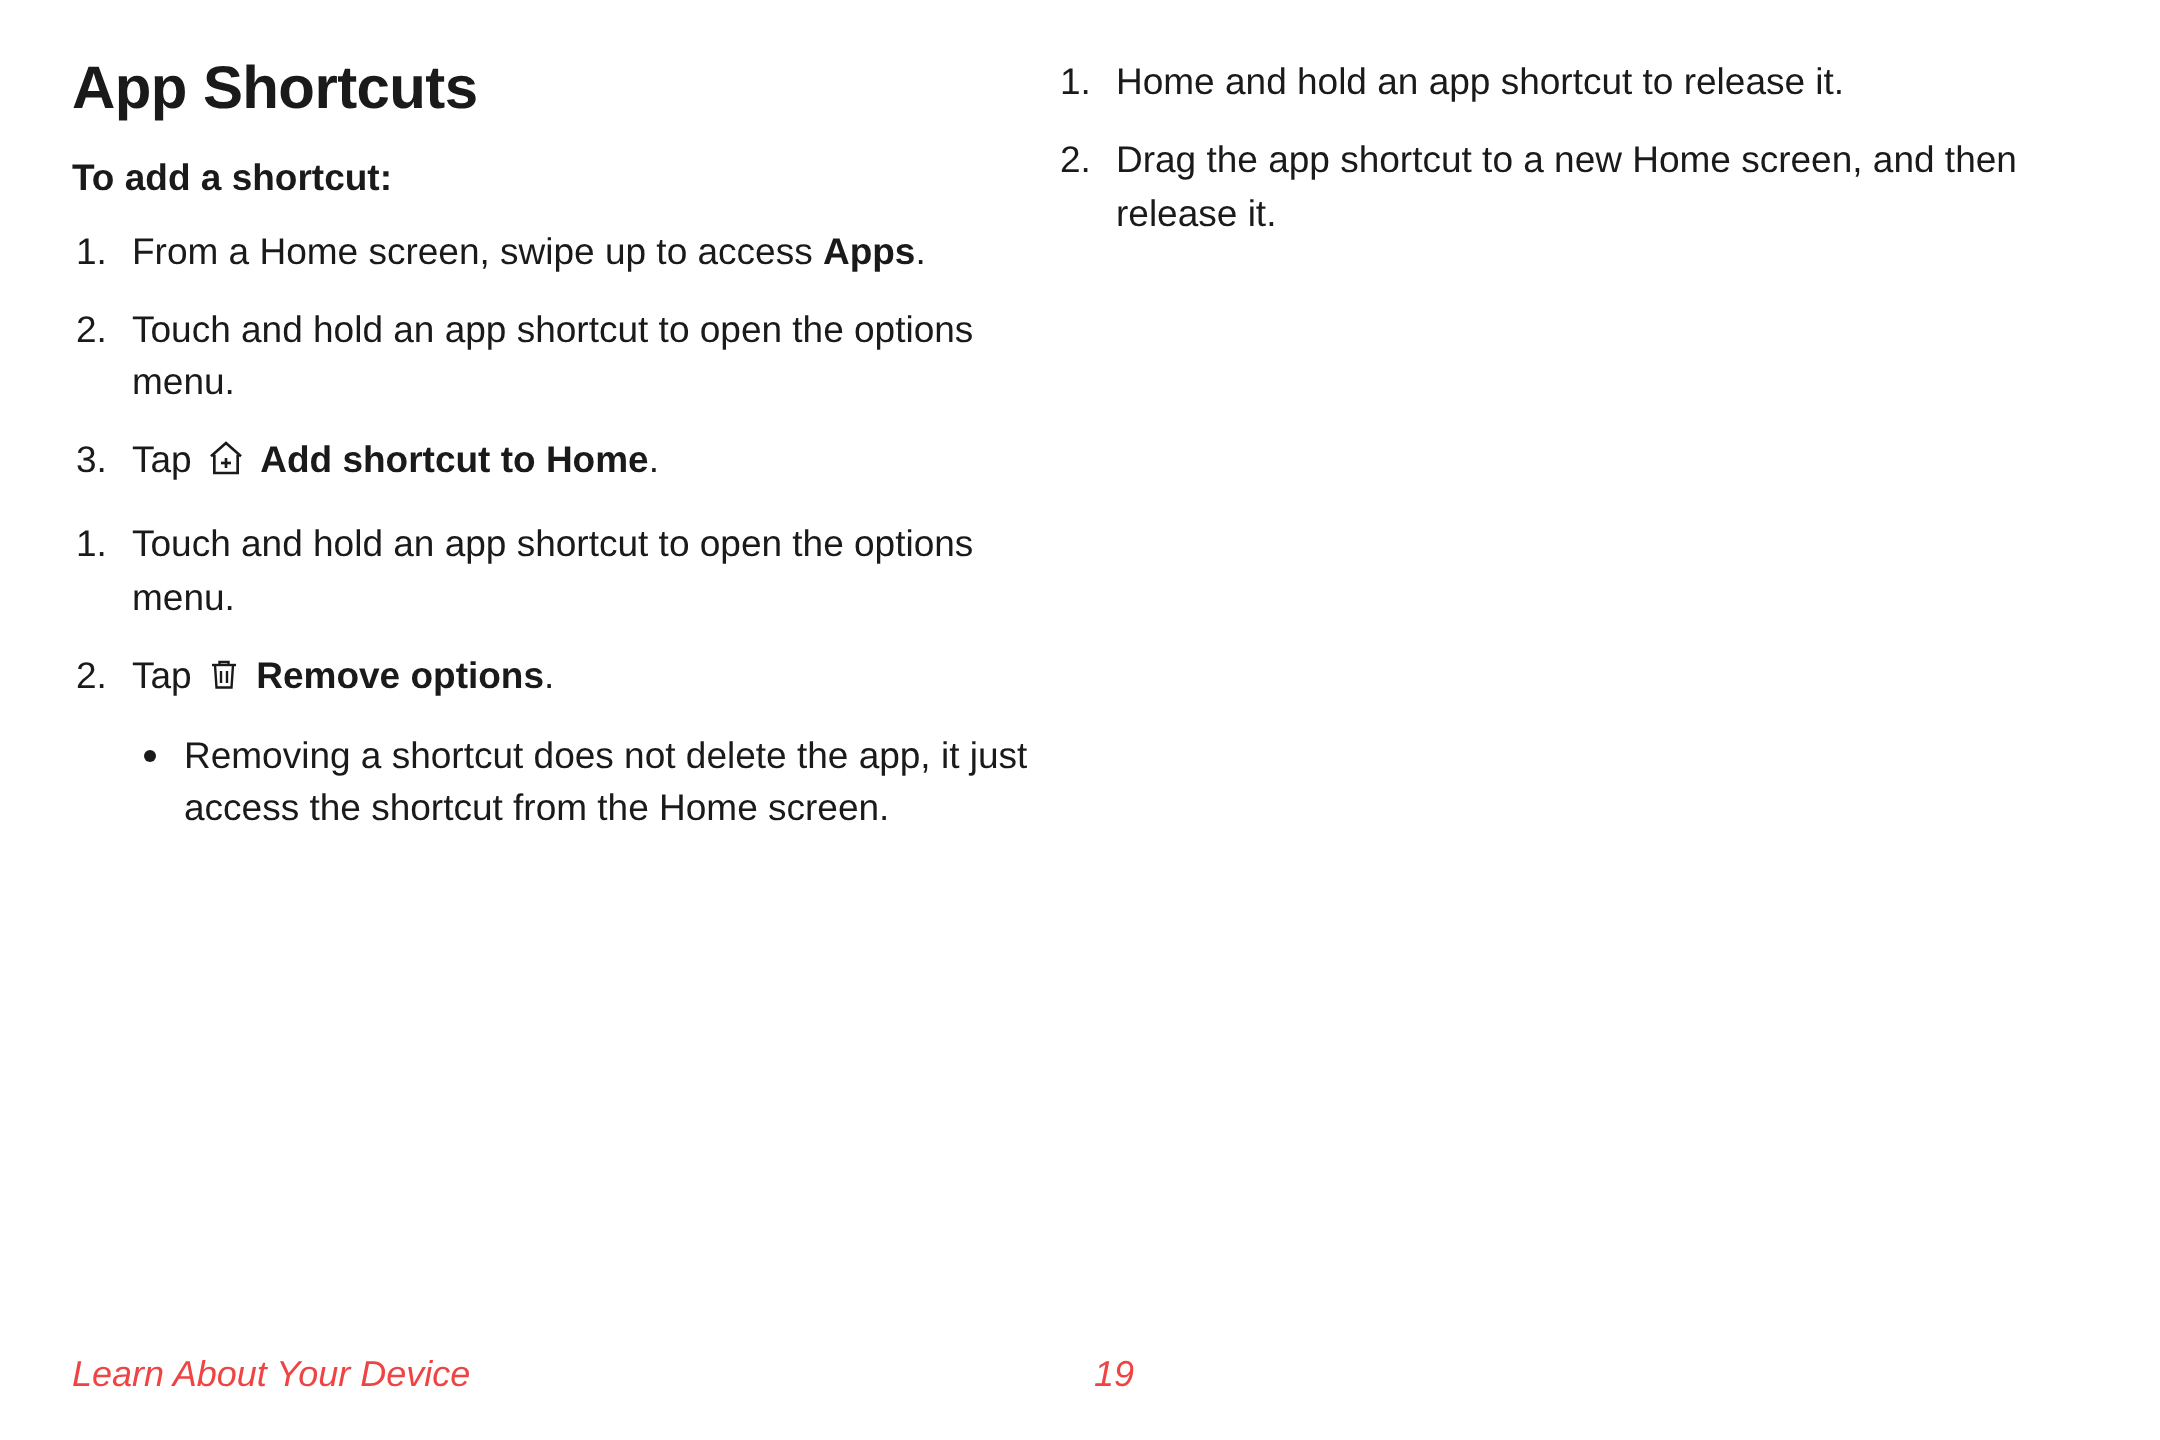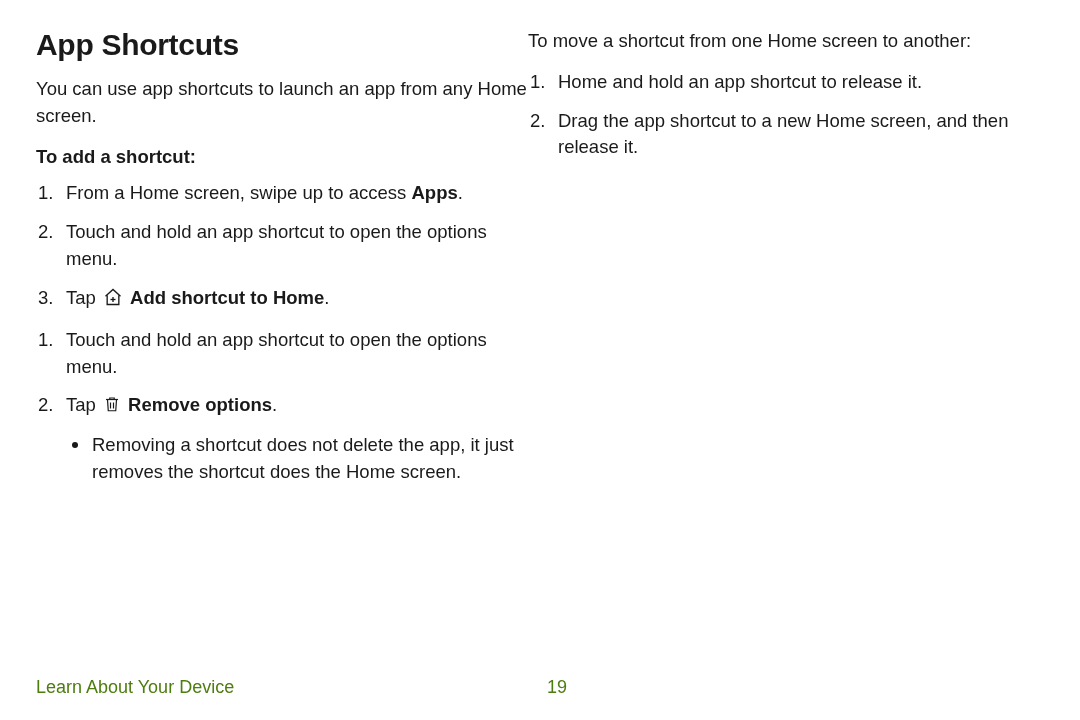--- a/index.html
+++ b/index.html
@@ -76,34 +76,34 @@
     display: inline-block;
     vertical-align: -3px;
     margin: 0 2px 0 2px;
   }
   .footer {
     position: absolute;
     bottom: 22px;
     left: 36px;
     width: 1008px;
     font-size: 18px;
-    color: #4d7c0f;
+    color: #ef4444;
+    font-style: italic;
   }
   .footer .pagenum {
     position: absolute;
     left: 511px;
   }
 </style>
 </head>
 <body>
 
 <div class="columns">
   <div class="col">
     <h2 class="title">App Shortcuts</h2>
-    <p class="body">You can use app shortcuts to launch an app from any Home screen.</p>
 
     <p class="lead">To add a shortcut:</p>
     <ol>
       <li>
         <span>From a Home screen, swipe up to access </span><span class="bold">Apps</span><span>.</span>
       </li>
       <li>Touch and hold an app shortcut to open the options menu.</li>
       <li>
         <span>Tap </span><span class="icon"><svg width="20" height="20" viewBox="0 0 24 24" fill="none" stroke="#1a1a1a" stroke-width="1.6">
               <path d="M3 11 L12 3 L21 11"></path>
@@ -118,28 +118,27 @@
       <li>Touch and hold an app shortcut to open the options menu.</li>
       <li>
         <span>Tap </span><span class="icon"><svg width="18" height="20" viewBox="0 0 24 24" fill="none" stroke="#1a1a1a" stroke-width="1.6">
               <path d="M4 6 H20"></path>
               <path d="M9 6 V4 H15 V6"></path>
               <path d="M6 6 L7 21 H17 L18 6"></path>
               <line x1="10" y1="10" x2="10" y2="18"></line>
               <line x1="14" y1="10" x2="14" y2="18"></line>
             </svg></span> <span class="bold">Remove options</span><span>.</span>
         <ul class="bullet">
-          <li>Removing a shortcut does not delete the app, it just removes the shortcut does the Home screen.</li>
+          <li>Removing a shortcut does not delete the app, it just access the shortcut from the Home screen.</li>
         </ul>
       </li>
     </ol>
   </div>
 
   <div class="col">
-    <p class="body">To move a shortcut from one Home screen to another:</p>
     <ol>
       <li>Home and hold an app shortcut to release it.</li>
       <li>Drag the app shortcut to a new Home screen, and then release it.</li>
     </ol>
   </div>
 </div>
 
 <div class="footer">
   <span>Learn About Your Device</span>
   <span class="pagenum">19</span>

